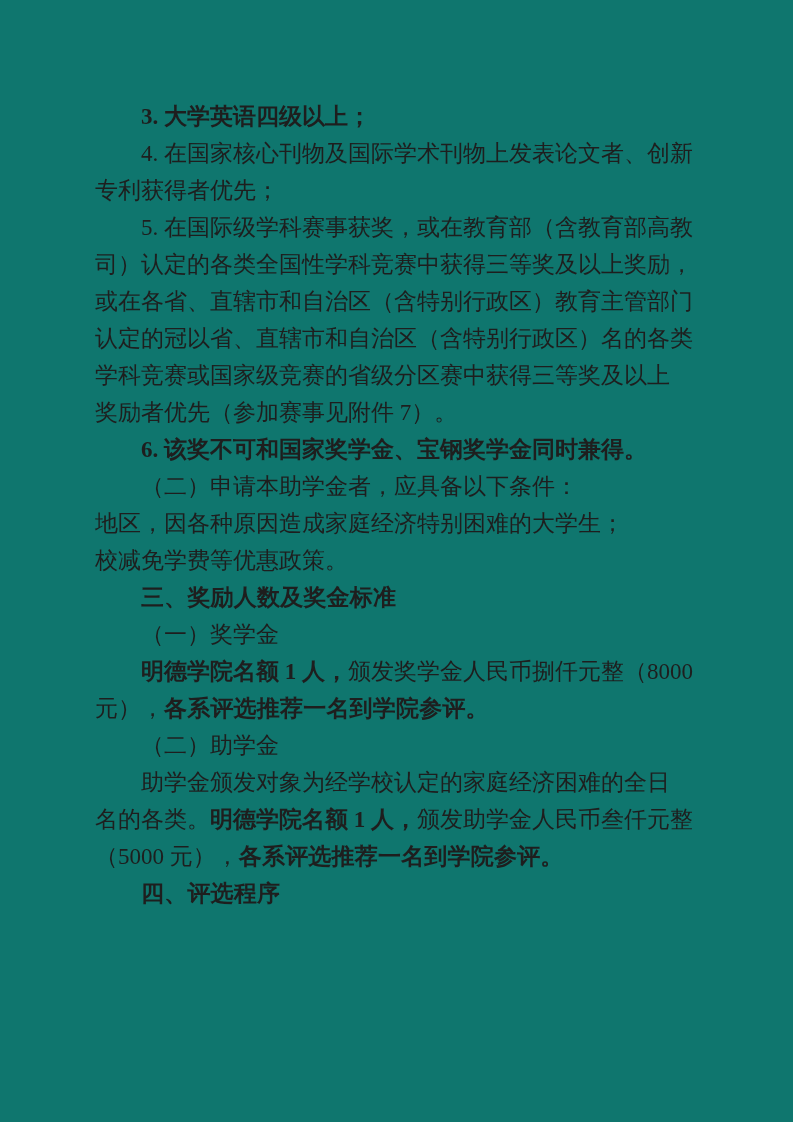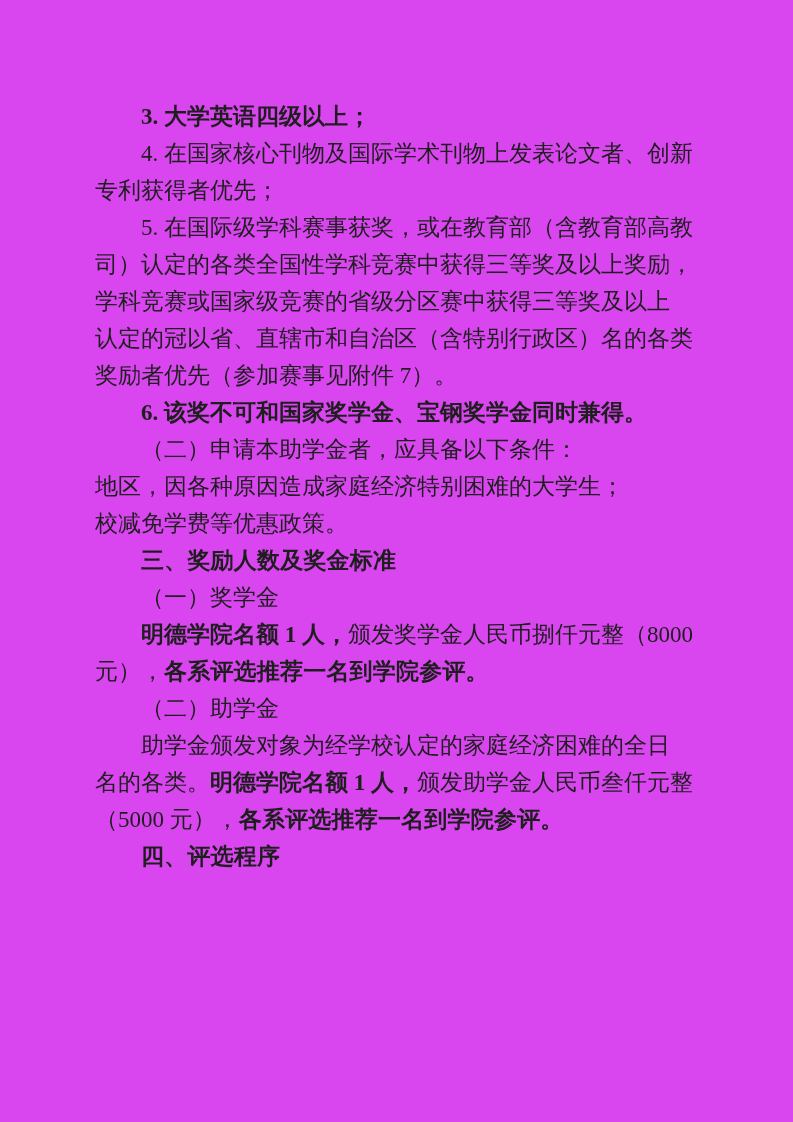--- a/index.html
+++ b/index.html
@@ -4,21 +4,21 @@
 <style>
   * { margin: 0; padding: 0; box-sizing: border-box; }
   html, body {
     background: #ffffff;
     font-family: "Liberation Serif", serif;
   }
   .page {
     position: relative;
     width: 793px;
     height: 1122px;
-    background: #d946ef;
+    background: #0f766e;
     overflow: hidden;
   }
   .text-block {
     position: absolute;
     left: 95px;
     top: 98px;
     width: 640px;
   }
   .line {
     height: 37px;
@@ -49,22 +49,23 @@
 </head>
 <body>
 
 <div class="page">
   <div class="text-block" style="color: rgb(30, 30, 30);">
       <div class="line indent"><span class="seg-bold">3. 大学英语四级以上；</span></div>
       <div class="line indent"><span class="seg-body">4. 在国家核心刊物及国际学术刊物上发表论文者、创新</span></div>
       <div class="line"><span class="seg-body">专利获得者优先；</span></div>
       <div class="line indent"><span class="seg-body">5. 在国际级学科赛事获奖，或在教育部（含教育部高教</span></div>
       <div class="line"><span class="seg-body">司）认定的各类全国性学科竞赛中获得三等奖及以上奖励，</span></div>
+      <div class="line"><span class="seg-body">或在各省、直辖市和自治区（含特别行政区）教育主管部门</span></div>
+      <div class="line"><span class="seg-body">认定的冠以省、直辖市和自治区（含特别行政区）名的各类</span></div>
       <div class="line"><span class="seg-body">学科竞赛或国家级竞赛的省级分区赛中获得三等奖及以上</span></div>
-      <div class="line"><span class="seg-body">认定的冠以省、直辖市和自治区（含特别行政区）名的各类</span></div>
       <div class="line"><span class="seg-body">奖励者优先（参加赛事见附件 7）。</span></div>
       <div class="line indent"><span class="seg-bold">6. 该奖不可和国家奖学金、宝钢奖学金同时兼得。</span></div>
       <div class="line indent"><span class="seg-body">（二）申请本助学金者，应具备以下条件：</span></div>
       <div class="line"><span class="seg-body">地区，因各种原因造成家庭经济特别困难的大学生；</span></div>
       <div class="line"><span class="seg-body">校减免学费等优惠政策。</span></div>
       <div class="line indent"><span class="seg-hei">三、奖励人数及奖金标准</span></div>
       <div class="line indent"><span class="seg-body">（一）奖学金</span></div>
       <div class="line indent"><span class="seg-bold">明德学院名额 1 人，</span><span class="seg-body">颁发奖学金人民币捌仟元整（8000</span></div>
       <div class="line"><span class="seg-body">元），</span><span class="seg-hei">各系评选推荐一名到学院参评。</span></div>
       <div class="line indent"><span class="seg-body">（二）助学金</span></div>

